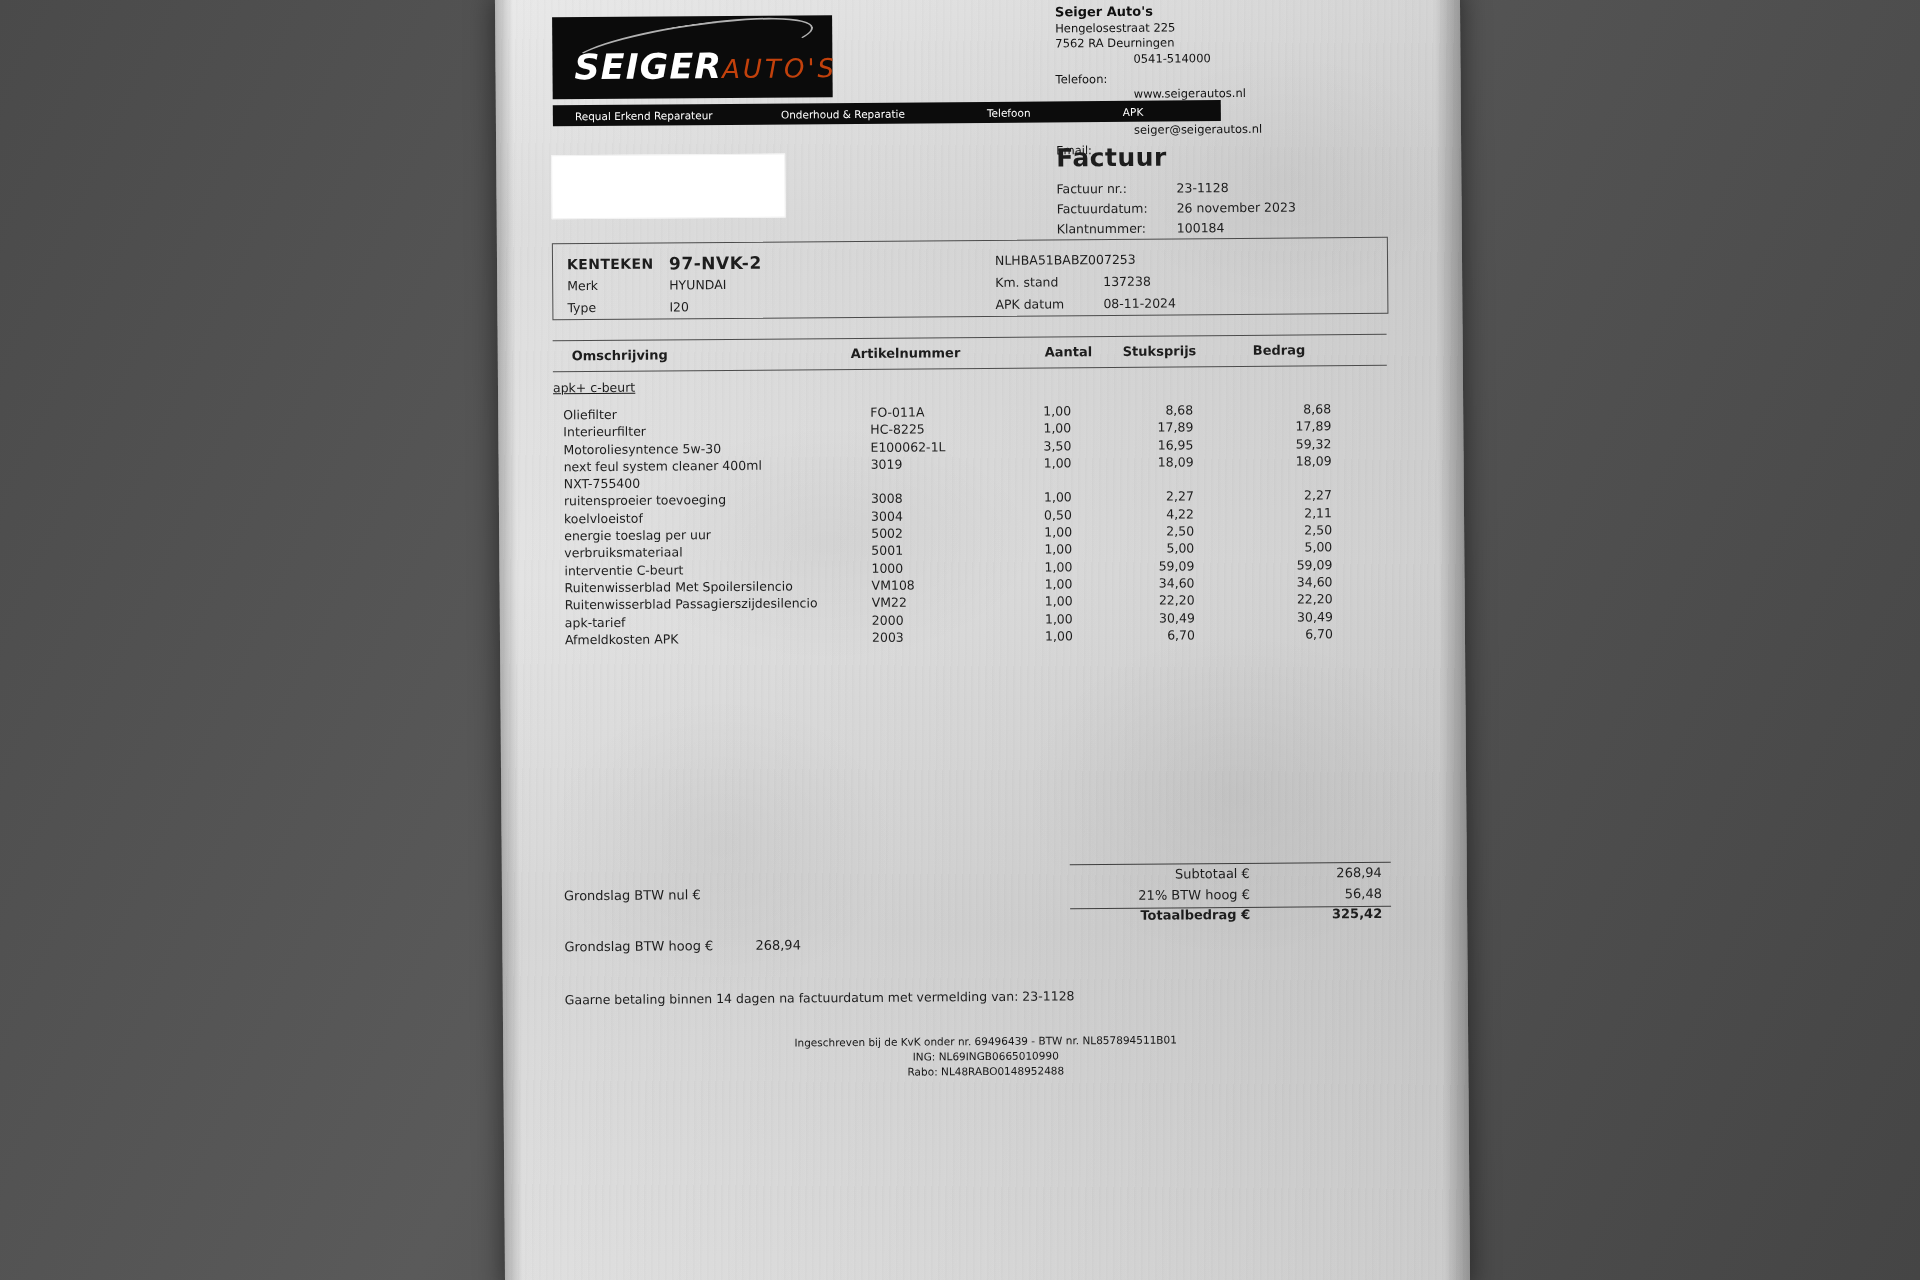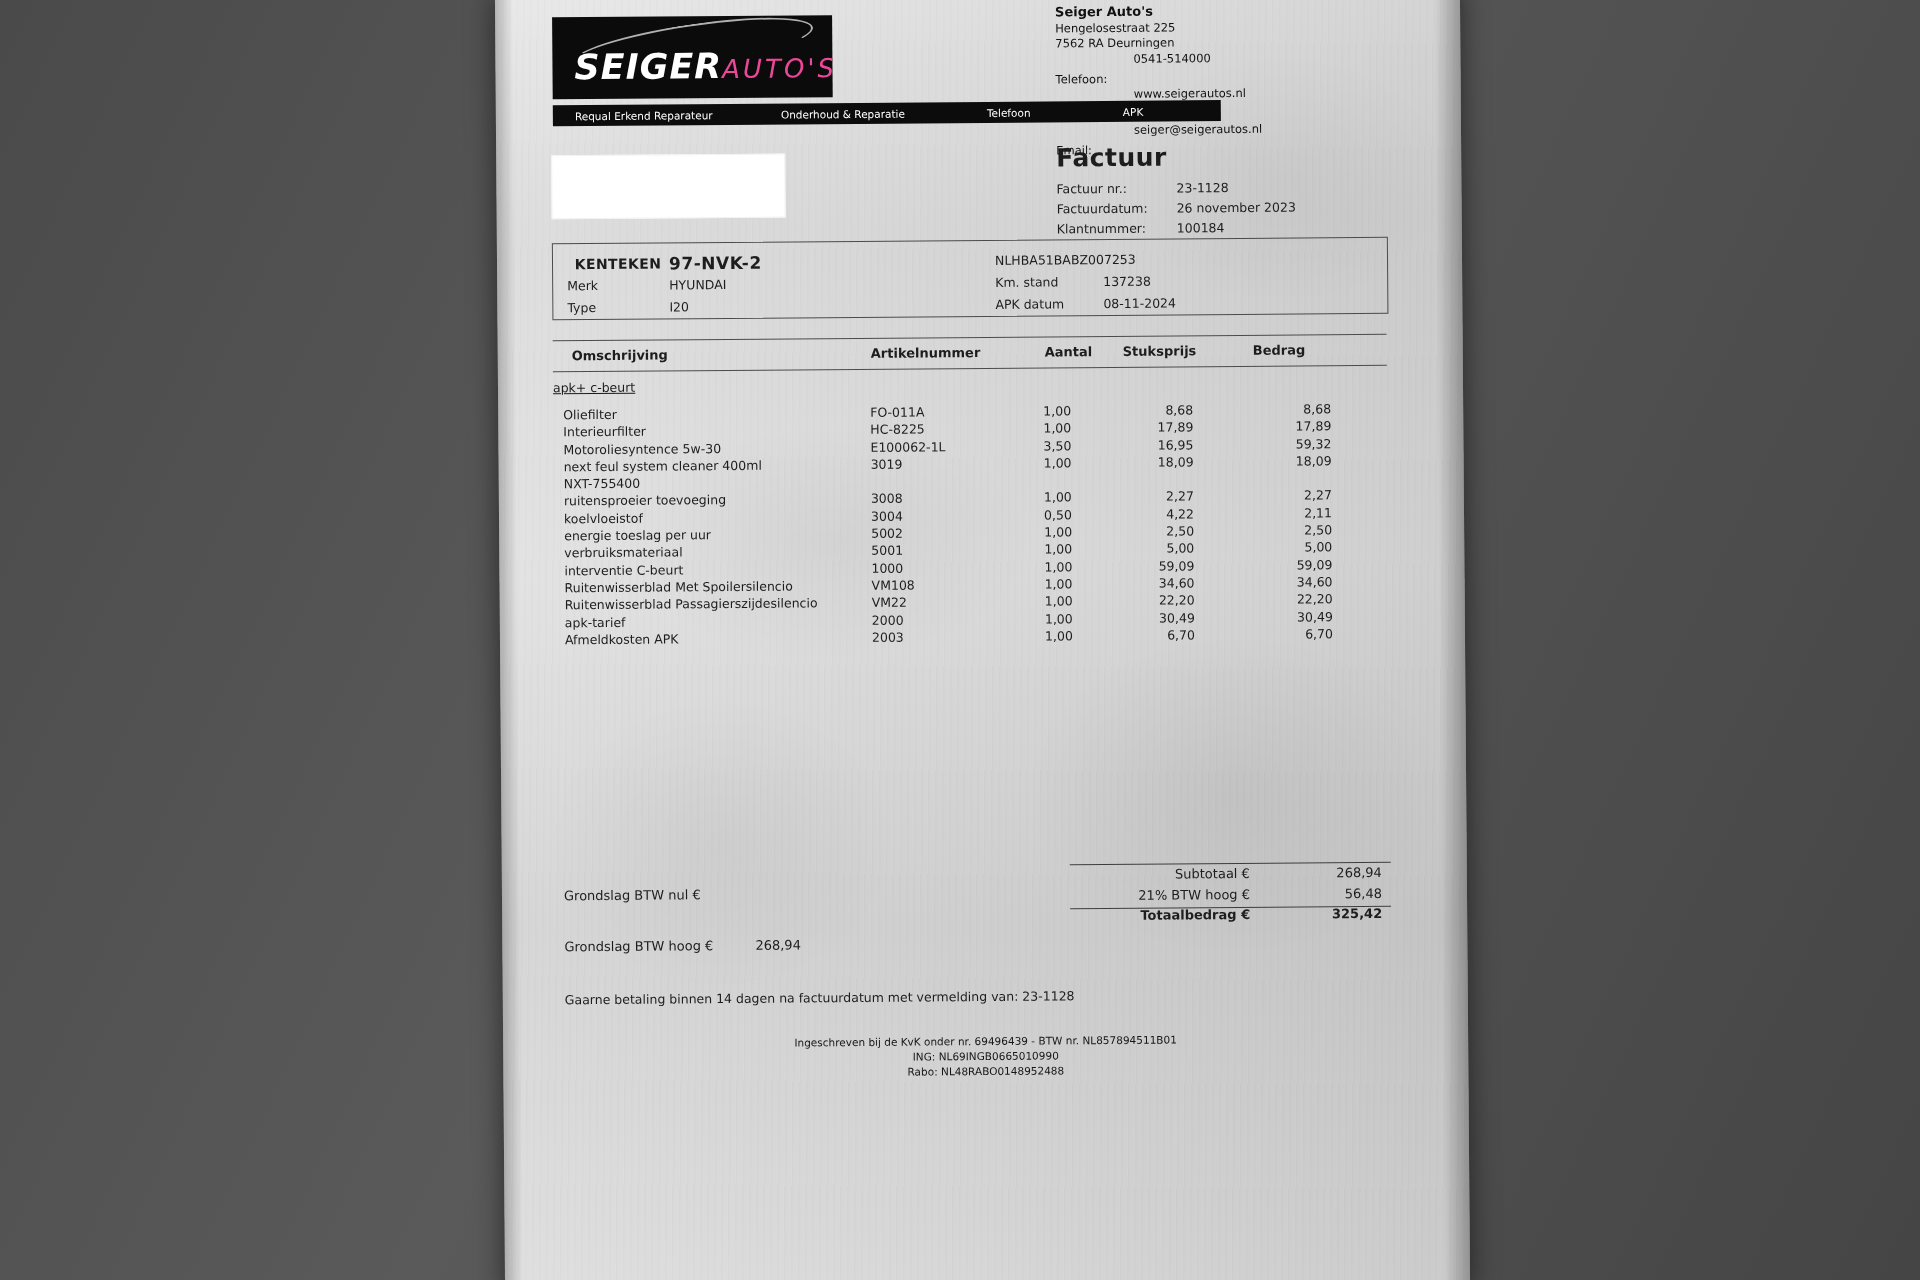--- a/index.html
+++ b/index.html
@@ -79,21 +79,21 @@
     font-style: italic;
     font-size: 35px;
     letter-spacing: 1px;
     color: #fff;
   }
   .logo-text .thin {
     font-weight: 400;
     font-style: italic;
     font-size: 26px;
     letter-spacing: 3px;
-    color: #ec4899;
+    color: #c2410c;
   }
   
   .company {
     position: absolute;
     left: 560px;
     top: 13px;
     font-size: 11.5px;
     line-height: 15.5px;
     color: #111;
   }
@@ -156,40 +156,40 @@
     position: absolute;
     left: 55px;
     top: 248px;
     width: 834px;
     height: 75px;
     border: 1px solid #4b4b4b;
   }
   .veh-left { position: absolute; left: 14px; top: 9px; font-size: 12.5px; line-height: 22px;}
   .veh-left .row { display: flex; }
   .veh-left .k { width: 102px; }
-  .veh-left .k.kent { font-weight: 700; font-size: 14px; letter-spacing: .4px; text-align: center;}
+  .veh-left .k.kent { font-weight: 700; font-size: 14px; letter-spacing: .4px;}
   .veh-left .v.kent { font-weight: 700; font-size: 17px; letter-spacing: .5px;}
   .veh-right { position: absolute; left: 442px; top: 9px; font-size: 12.5px; line-height: 22px;}
   .veh-right .row { display: flex; }
   .veh-right .k { width: 108px; }
   
   .tbl-head {
     position: absolute;
     left: 55px;
     top: 345px;
     width: 834px;
     height: 30px;
     border-top: 1px solid #4b4b4b;
     border-bottom: 1px solid #4b4b4b;
     font-weight: 700;
     font-size: 13px;
   }
   .tbl-head div { position: absolute; top: 7px; }
   .h-oms { left: 19px; }
-  .h-art { left: 318px; }
+  .h-art { left: 298px; }
   .h-aan { left: 492px; }
   .h-stk { left: 570px; }
   .h-bed { left: 700px; }
   .note-line {
     position: absolute;
     left: 55px;
     top: 385px;
     font-size: 12.5px;
     text-decoration: underline;
   }

